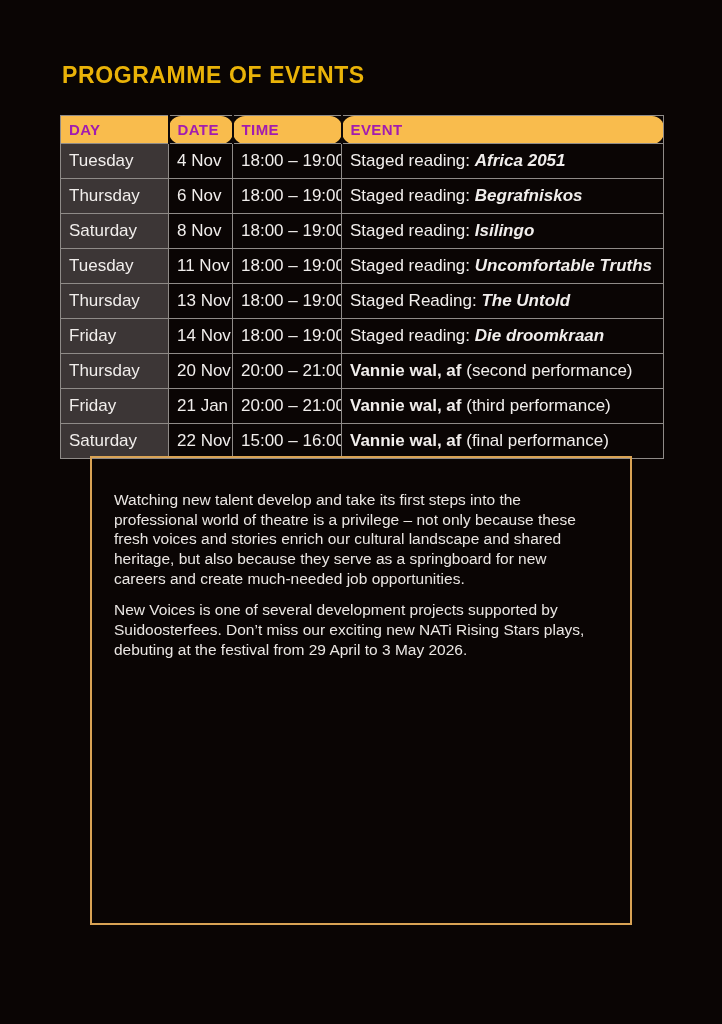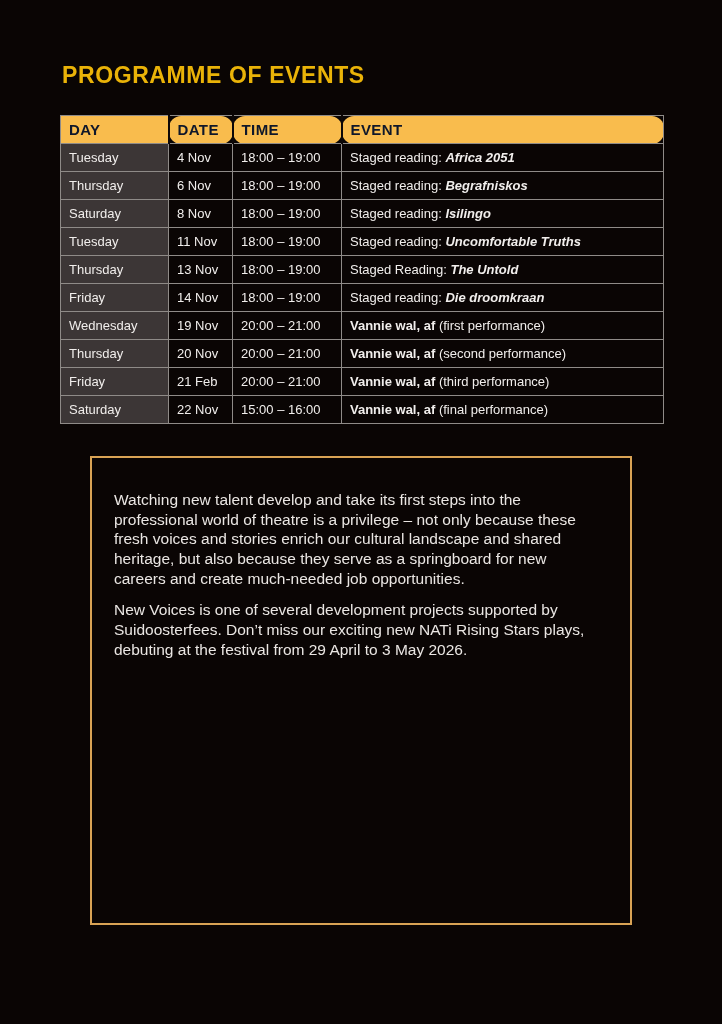--- a/index.html
+++ b/index.html
@@ -29,35 +29,35 @@
     border-collapse: collapse;
     table-layout: fixed;
   }
   .events-table col.c-day   { width: 108px; }
   .events-table col.c-date  { width: 64px; }
   .events-table col.c-time  { width: 109px; }
   .events-table col.c-event { width: 322px; }
 
   .events-table th {
     background: #f9bc4d;
-    color: #0f172a;
+    color: #a21caf;
     font-size: 15px;
     font-weight: bold;
     text-align: left;
     padding: 5px 8px;
     height: 28px;
     border: 1px solid #8f8b88;
     letter-spacing: 0.4px;
   }
   .events-table th + th { border-left: 2px solid #0d0808; border-radius: 12px; }
 
   .events-table td {
     color: #f1eeec;
-    font-size: 13px;
-    padding: 0 8px;
+    font-size: 17px;
+    padding: 7px 8px;
     height: 28px;
     border: 1px solid #8f8b88;
     white-space: nowrap;
     overflow: hidden;
   }
   .events-table td.day-cell { background: #3c3636; }
 
   .bold-italic { font-weight: bold; font-style: italic; }
   .bold { font-weight: bold; }
 
@@ -171,37 +171,31 @@
     <td class="event-cell"><span>Staged Reading: </span><span class="bold-italic">The Untold</span><span></span></td>
   </tr>
 
   <tr>
     <td class="day-cell">Friday</td>
     <td class="date-cell">14 Nov</td>
     <td class="time-cell">18:00 – 19:00</td>
     <td class="event-cell"><span>Staged reading: </span><span class="bold-italic">Die droomkraan</span><span></span></td>
   </tr>
 
-  <tr>
-    <td class="day-cell">Wednesday</td>
-    <td class="date-cell">19 Nov</td>
-    <td class="time-cell">20:00 – 21:00</td>
-    <td class="event-cell"><span></span><span class="bold">Vannie wal, af</span><span> (first performance)</span></td>
-  </tr>
 
   <tr>
     <td class="day-cell">Thursday</td>
     <td class="date-cell">20 Nov</td>
     <td class="time-cell">20:00 – 21:00</td>
     <td class="event-cell"><span></span><span class="bold">Vannie wal, af</span><span> (second performance)</span></td>
   </tr>
 
   <tr>
     <td class="day-cell">Friday</td>
-    <td class="date-cell">21 Feb</td>
+    <td class="date-cell">21 Jan</td>
     <td class="time-cell">20:00 – 21:00</td>
     <td class="event-cell"><span></span><span class="bold">Vannie wal, af</span><span> (third performance)</span></td>
   </tr>
 
   <tr>
     <td class="day-cell">Saturday</td>
     <td class="date-cell">22 Nov</td>
     <td class="time-cell">15:00 – 16:00</td>
     <td class="event-cell"><span></span><span class="bold">Vannie wal, af</span><span> (final performance)</span></td>
   </tr>

